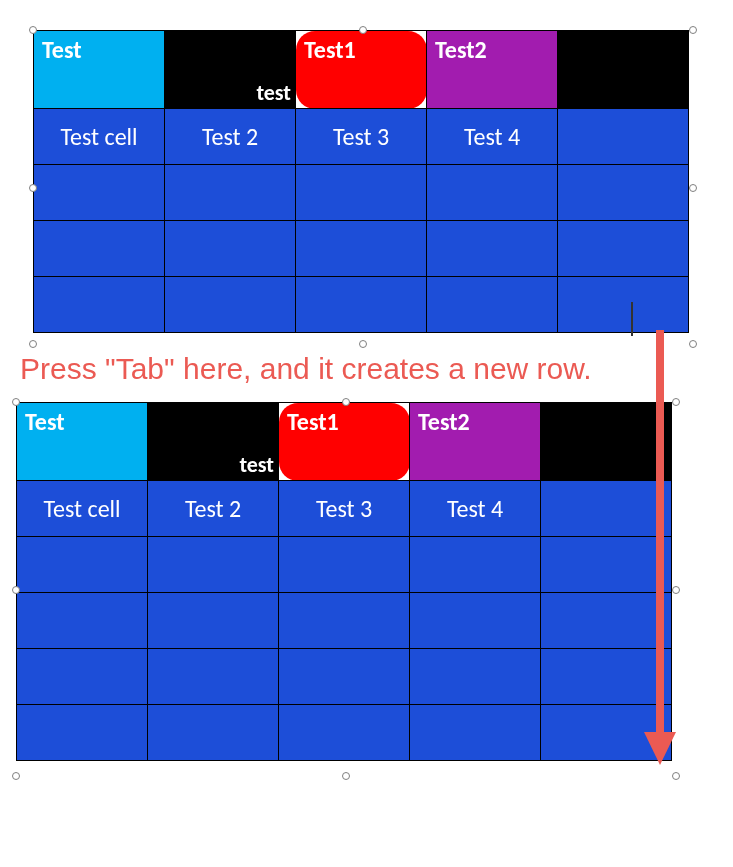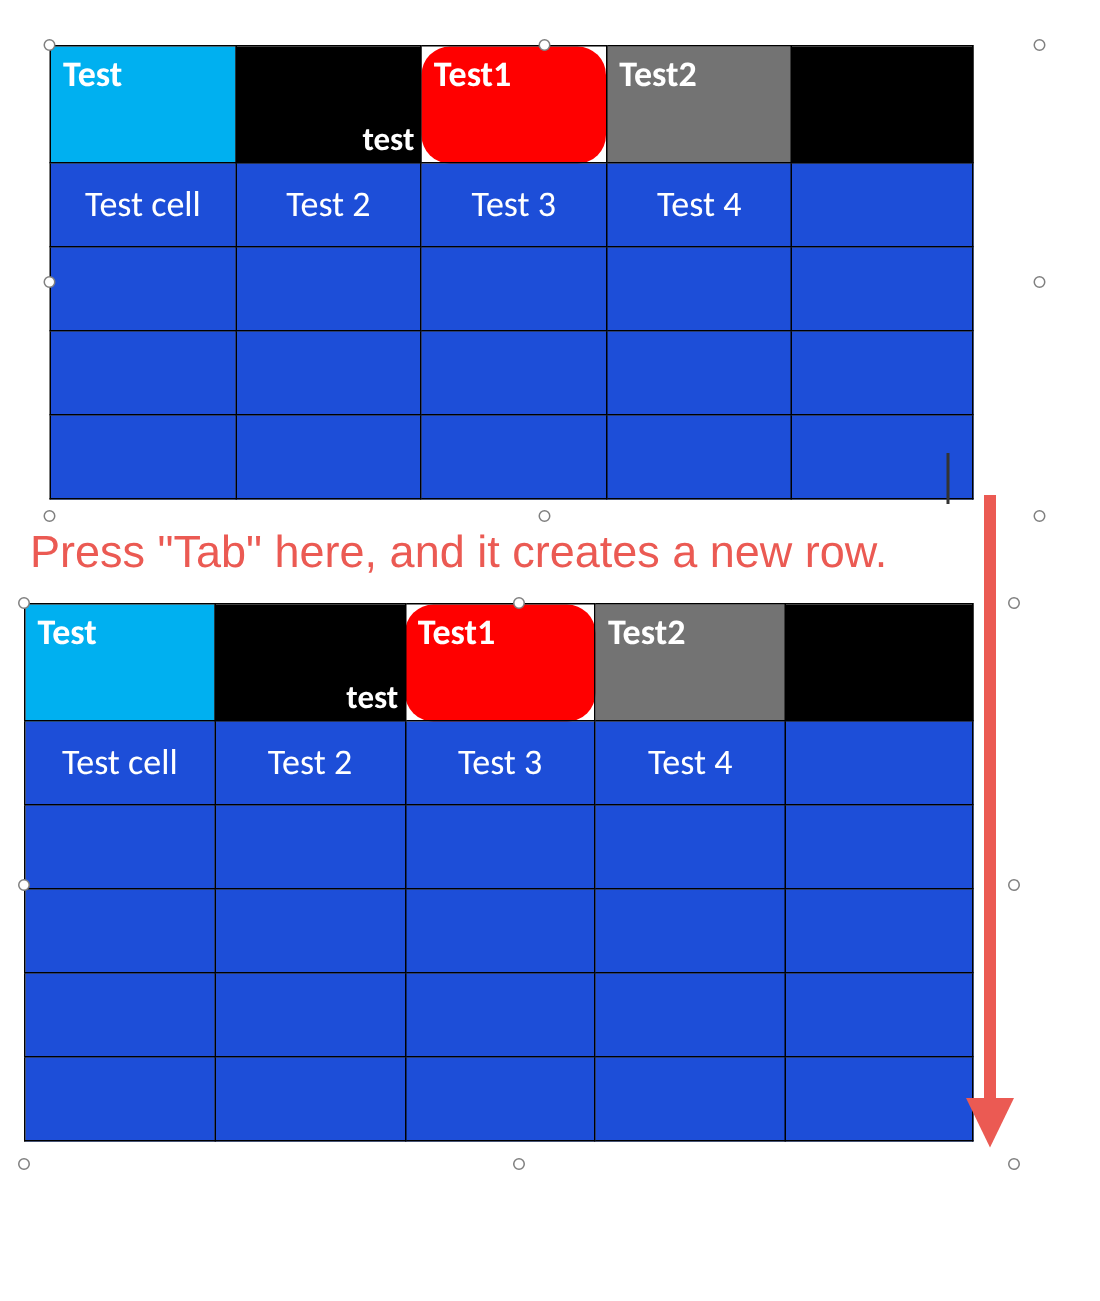--- a/index.html
+++ b/index.html
@@ -7,21 +7,21 @@
     padding: 0;
     font-family: Calibri, Arial, sans-serif;
     background: #ffffff;
     width: 733px;
     height: 867px;
     position: relative;
     overflow: hidden;
   }
   .canvas {
     position: relative;
-    width: 649px;
+    width: 733px;
     height: 867px;
   }
   .tbl {
     position: absolute;
     border-collapse: collapse;
     table-layout: fixed;
   }
   .tbl td {
     border: 1.5px solid #000;
     width: 131px;
@@ -30,21 +30,21 @@
     text-align: center;
     font-size: 24px;
     color: #ffffff;
     padding: 0;
     box-sizing: border-box;
   }
   .hdr { background: #000000; font-weight: bold; }
   .body { background: #1d4ed8; }
   .blue { background: #00b0f0; }
   .red  { background: #ff0000; border-radius: 19px; }
-  .gold { background: #737373; text-decoration: underline; }
+  .gold { background: #a21caf; text-decoration: underline; }
   .hcell-inner {
     position: relative;
     width: 100%;
     height: 100%;
   }
   .topleft {
     position: absolute;
     top: 4px; left: 8px;
     font-weight: bold;
     font-size: 24px;

